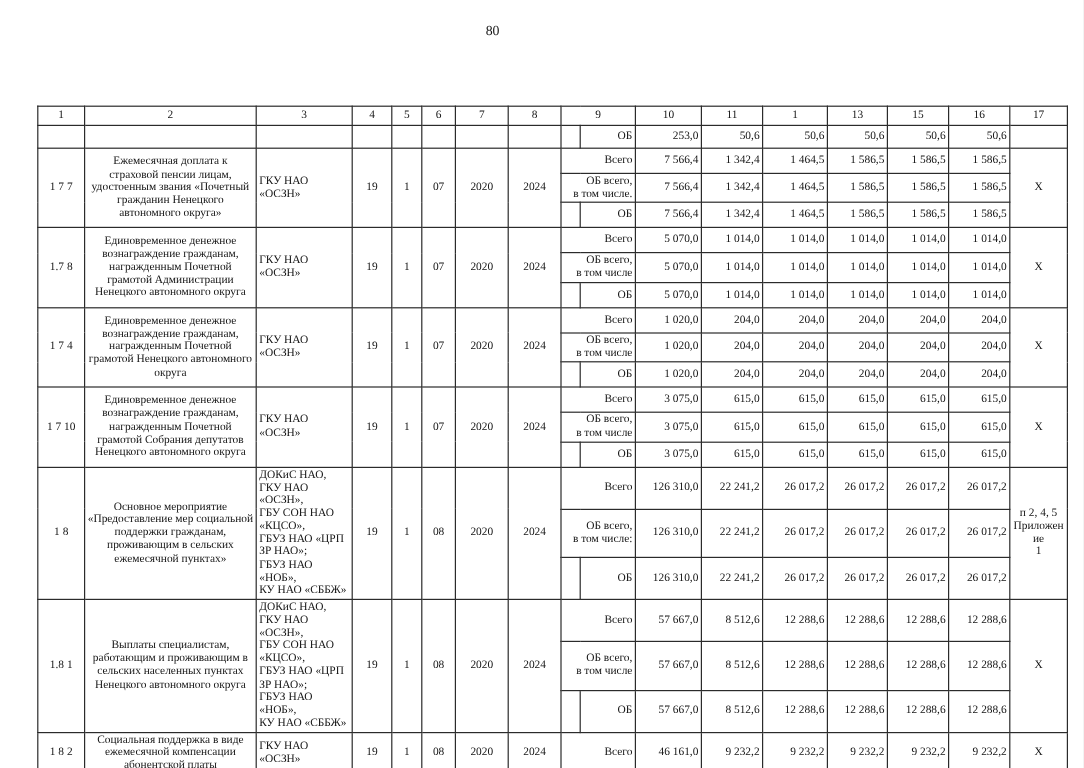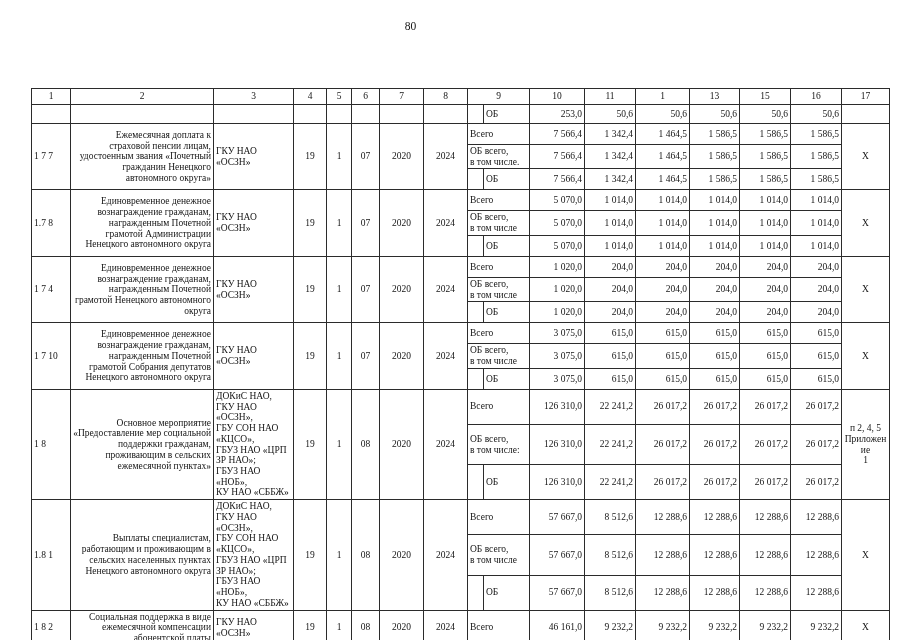--- a/index.html
+++ b/index.html
@@ -14,25 +14,25 @@
   table.fin {
     position:absolute; left:31px; top:88px; width:859px;
     border-collapse:collapse; table-layout:fixed;
   }
   table.fin th, table.fin td {
     border:1px solid #2b2b2b; padding:1px 2px;
     font-size:9.5px; line-height:1.13; vertical-align:middle;
     overflow:hidden; word-wrap:break-word;
   }
   th.hdr { font-weight:normal; font-size:10px; text-align:center; height:13px; padding:0; }
-  td.num  { text-align:left;font-family:Liberation Serif, serif; }
-  td.name { text-align:right; padding:2px 3px 2px 5px; }
+  td.num  { text-align:center;font-family:Liberation Serif, serif; }
+  td.name { text-align:center; padding:2px 3px 2px 5px; }
   td.exec { text-align:left; white-space:pre-line; padding:2px 1px; }
   td.code { text-align:center; }
-  td.lbl  { text-align:left; white-space:pre-line; }
+  td.lbl  { text-align:right; white-space:pre-line; }
   td.spacer { }
   td.val  { text-align:right; padding-right:5px; }
   td.note { text-align:center; white-space:pre-line; }
 </style>
 </head>
 <body>
 
 <div class="page">
   <div class="pagenum">80</div>
 

